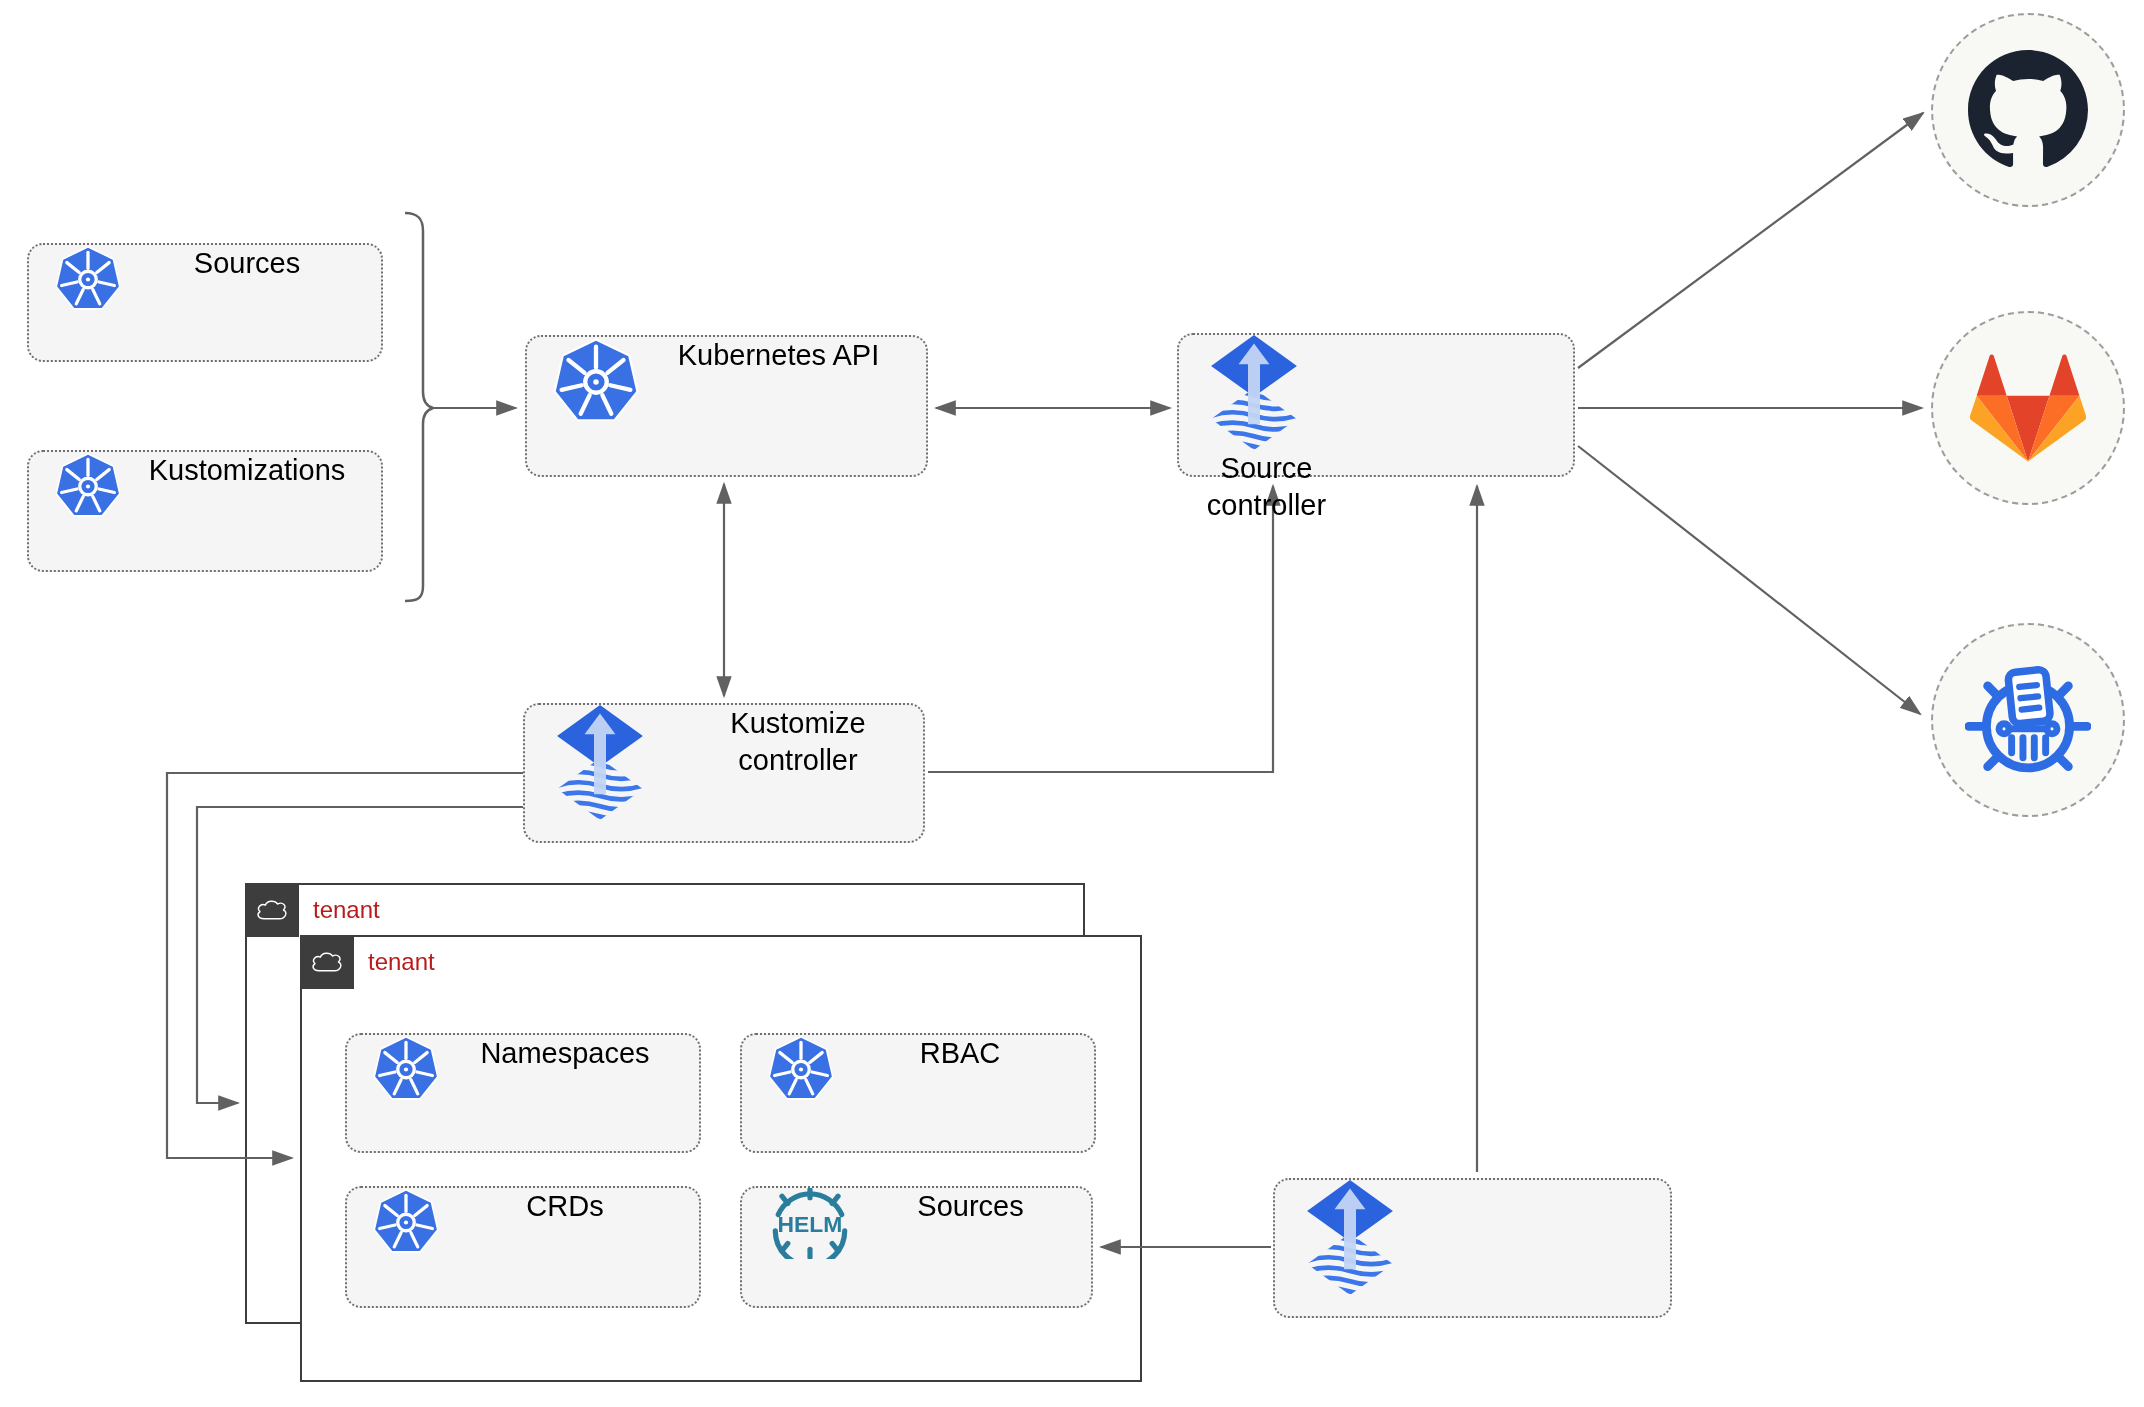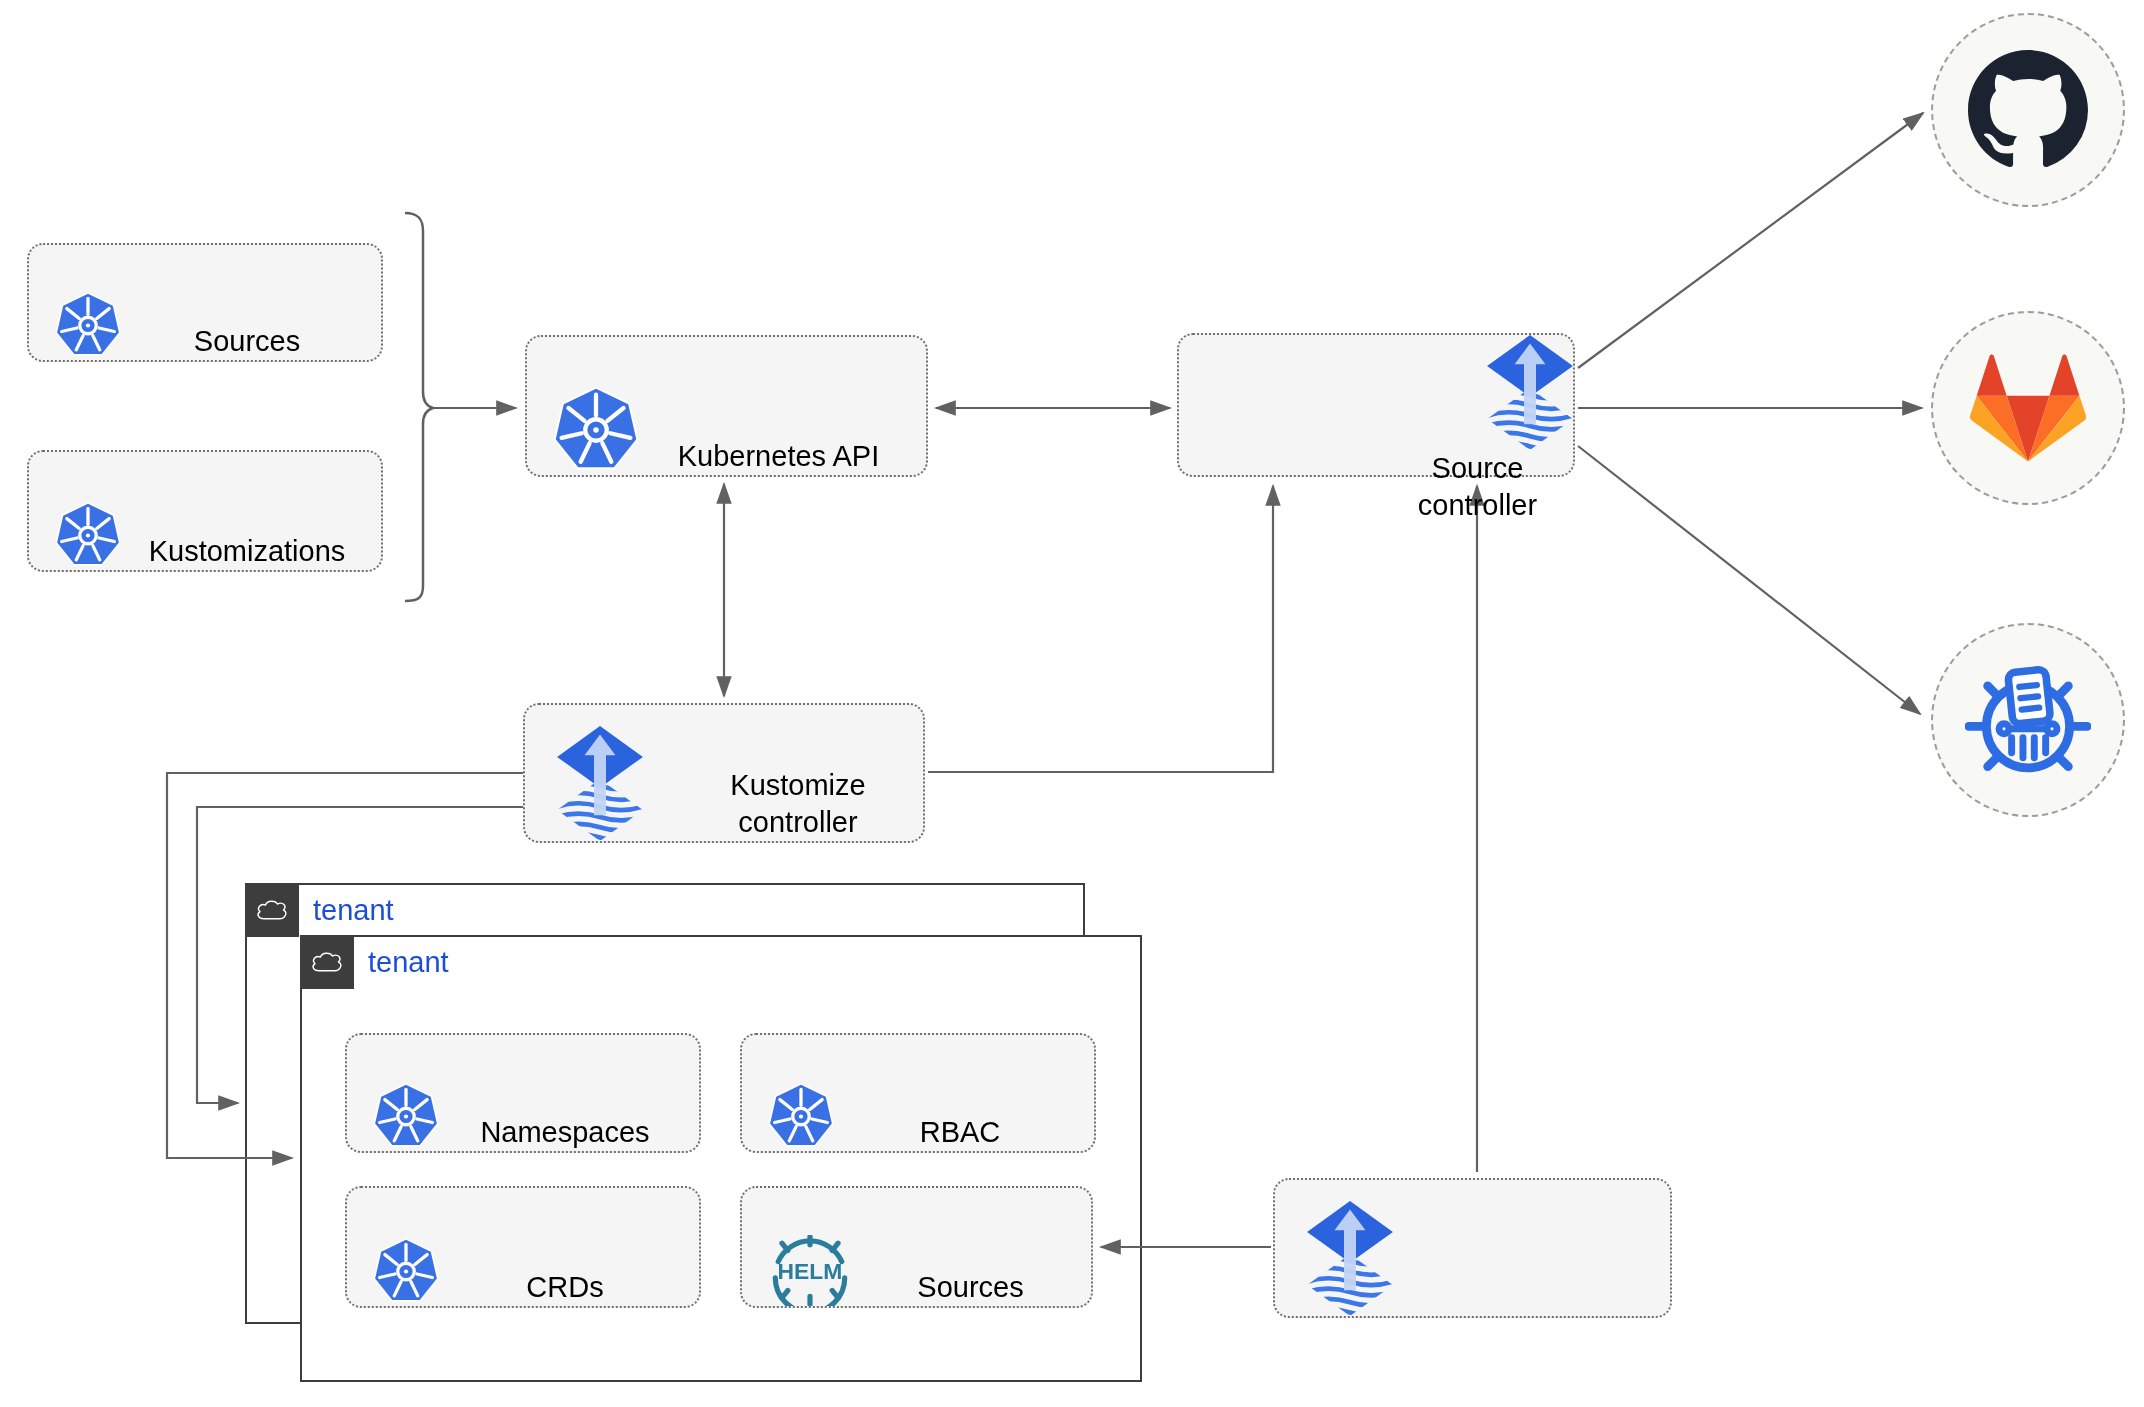--- a/index.html
+++ b/index.html
@@ -1,38 +1,38 @@
 <!DOCTYPE html>
 <html><head>
 <meta charset="utf-8">
 <style>
   html,body{margin:0;padding:0;background:#ffffff;}
   #canvas{position:relative;width:2144px;height:1407px;background:#ffffff;
           font-family:"Liberation Sans","DejaVu Sans",sans-serif;overflow:hidden;}
 
   
-  .node{position:absolute;display:flex;align-items:flex-end;background:#f5f5f5;
+  .node{position:absolute;display:flex;align-items:flex-start;background:#f5f5f5;
         border:2px dotted #6f6f6f;border-radius:16px;z-index:2;box-sizing:border-box;}
   .node .nicon{flex:0 0 auto;margin-left:26px;display:flex;align-items:center;}
   .node .nlabel{flex:1;text-align:center;font-size:29px;line-height:1.28;color:#000;
                 padding-right:8px;}
   .node .nlabel .wrap{display:inline-block;max-width:175px;}
 
   
   .circle{position:absolute;width:194px;height:194px;border-radius:50%;
           background:#f8f8f4;border:2px dashed #9c9c9c;display:flex;
           align-items:center;justify-content:center;z-index:2;box-sizing:border-box;}
 
   
   .tenant{position:absolute;background:#ffffff;border:2px solid #3d3d3d;
           z-index:0;box-sizing:border-box;}
   .tenant .thead{position:absolute;top:-2px;left:-2px;width:54px;height:54px;
                  background:#3d3d3d;display:flex;align-items:center;justify-content:center;}
   .tenant .tlabel{position:absolute;top:-2px;left:66px;height:54px;display:flex;
-                  align-items:center;font-size:29px;color:#1d4ed8;}
+                  align-items:center;font-size:24px;color:#b91c1c;}
 
   svg.connectors{position:absolute;left:0;top:0;z-index:1;}
   #icon-defs{position:absolute;width:0;height:0;overflow:hidden;}
 </style>
 </head>
 <body>
 
 <svg id="icon-defs" xmlns="http://www.w3.org/2000/svg" aria-hidden="true">
   <defs>
     <clipPath id="fluxclip">

